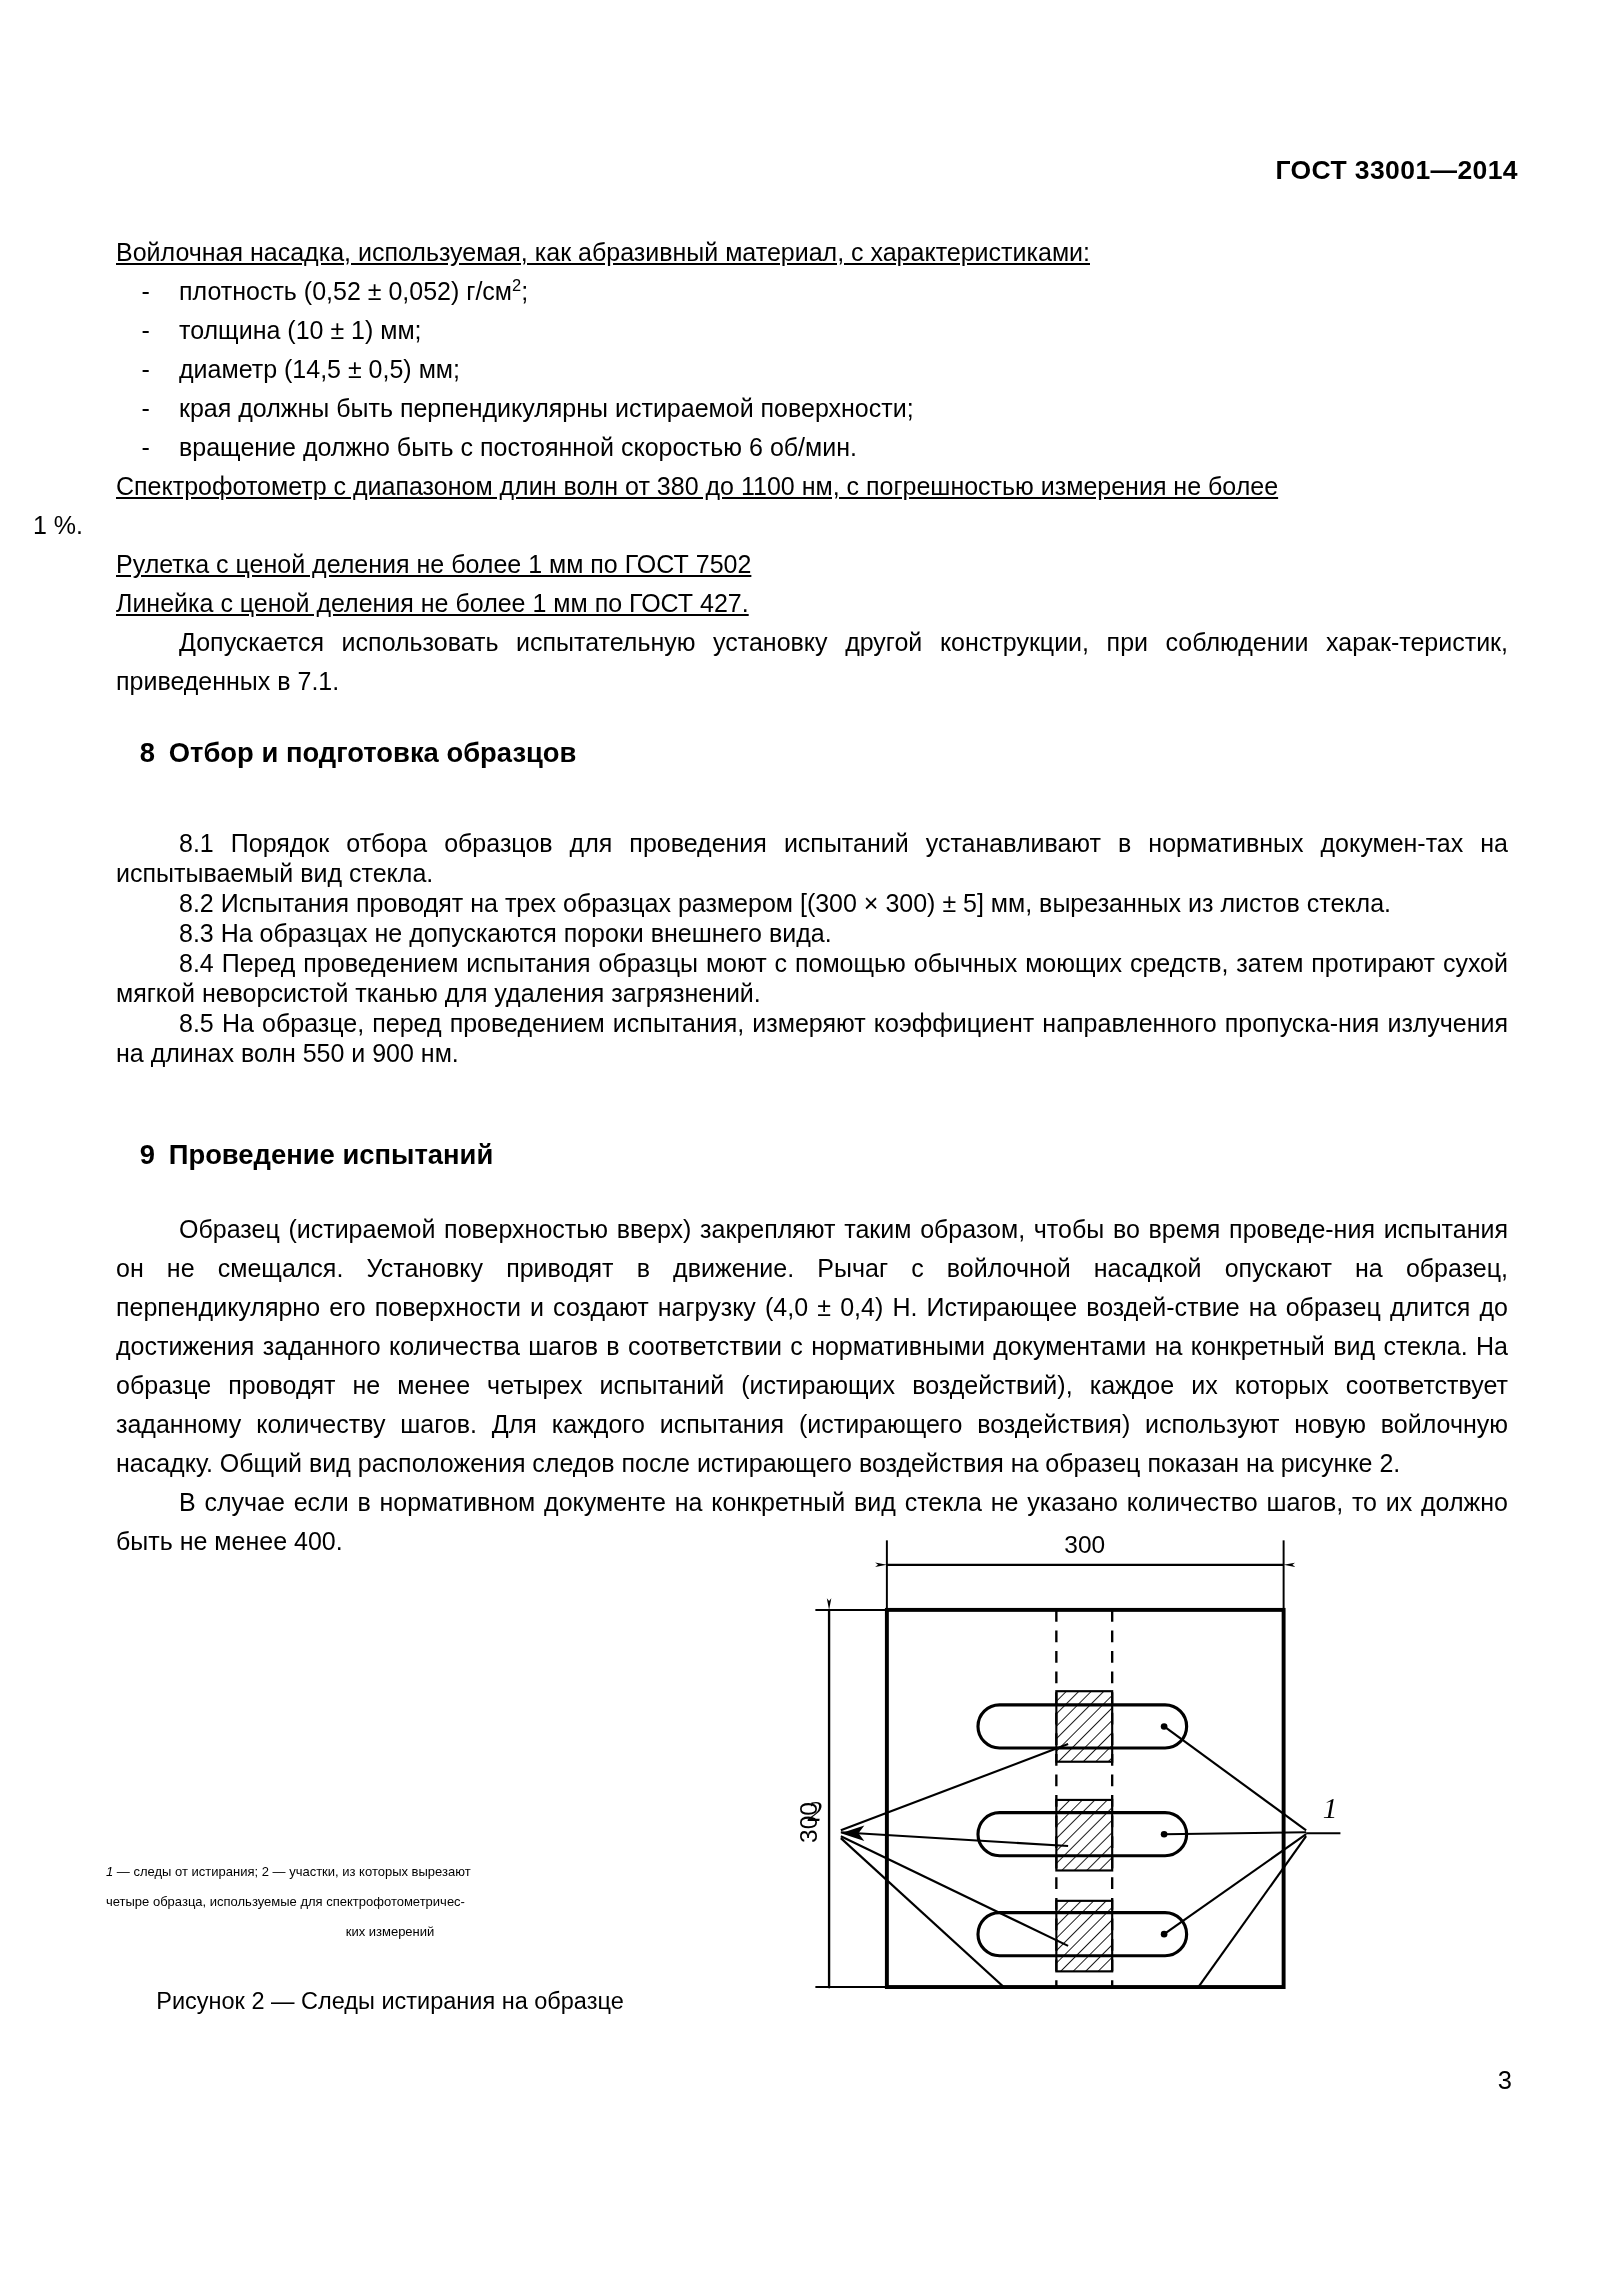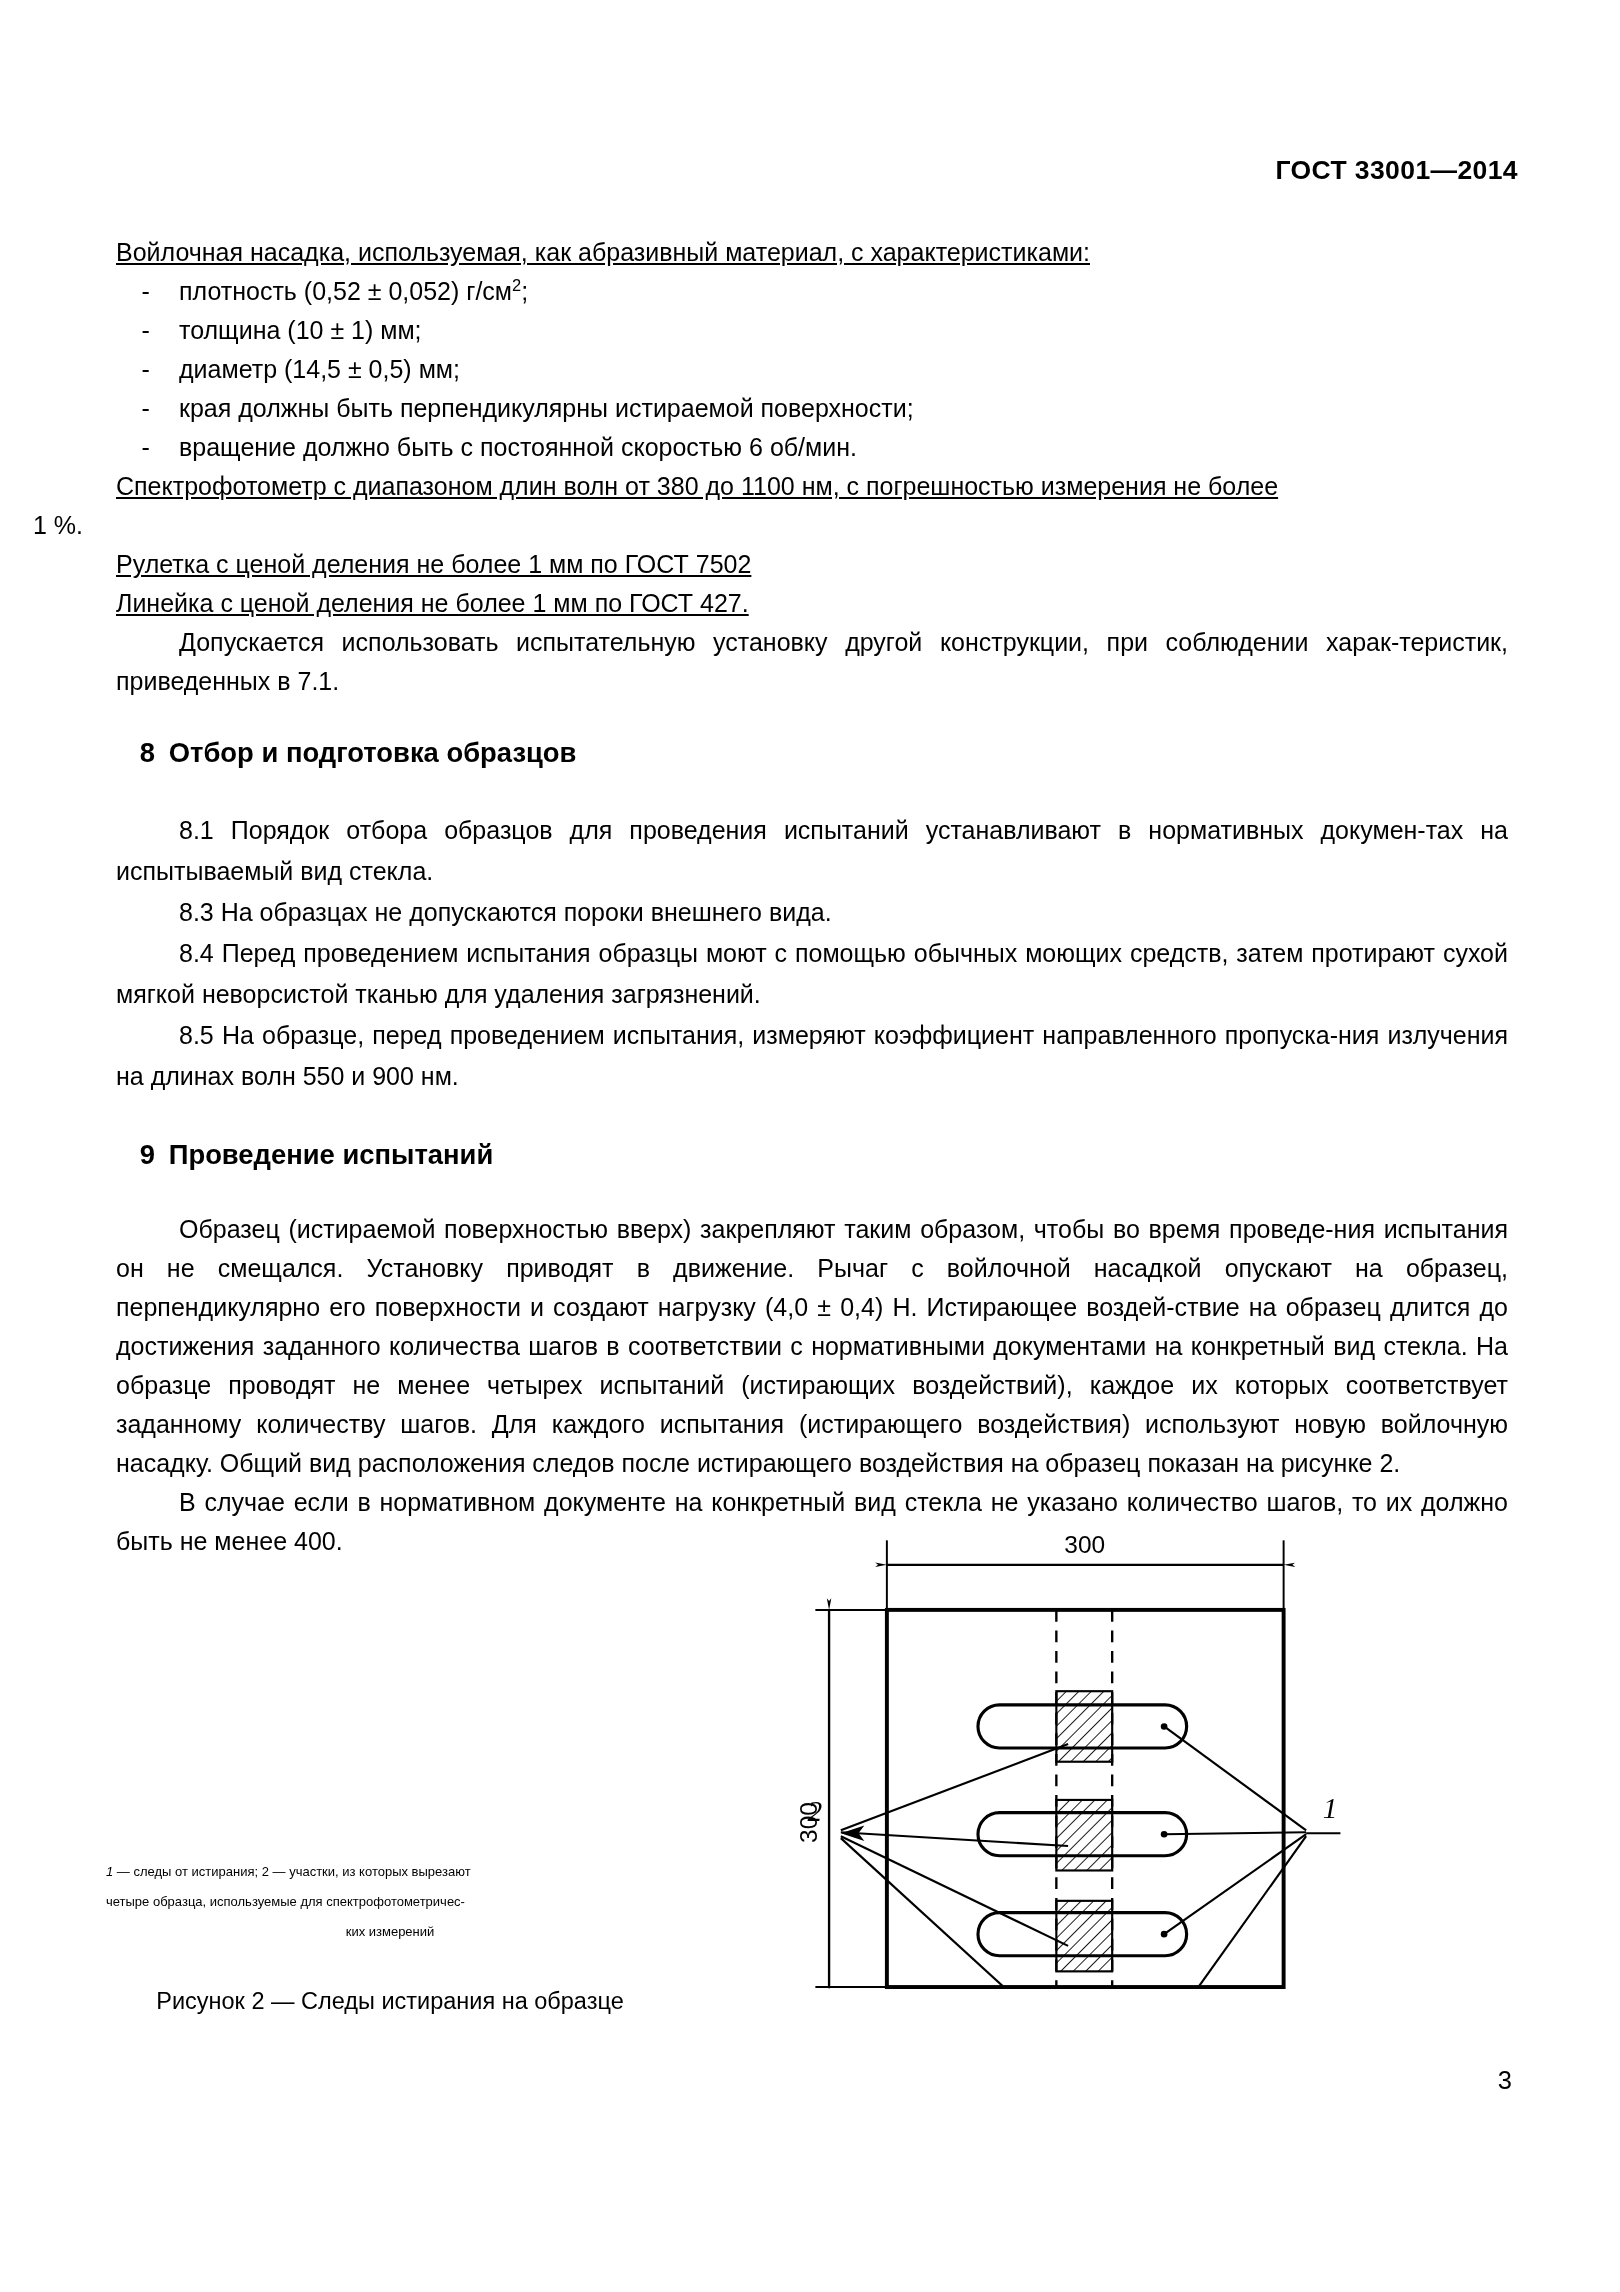--- a/index.html
+++ b/index.html
@@ -62,22 +62,22 @@
     margin: 16px;
     padding-left: 7.8px;
   }
   .section-heading .num { margin-right: 13.7px; }
 
   #h8 { position: absolute; top: 721px; left: 116px; }
   #h9 { position: absolute; top: 1123px; left: 116px; }
 
   #block7 { position: absolute; top: 233px; left: 116px; width: 1392px;
             font-size: 25px; line-height: 39px; }
-  #block8 { position: absolute; top: 810px; left: 116px; width: 1392px;
-            font-size: 25px; line-height: 41px; }
+  #block8 { position: absolute; top: 828px; left: 116px; width: 1392px;
+            font-size: 25px; line-height: 30px; }
   #block9 { position: absolute; top: 1210px; left: 116px; width: 1392px;
             font-size: 25px; line-height: 39px; }
 
   
   .hang-left { margin-left: -83px; }
 
   
   #figure {
     position: absolute;
     left: 774px;
@@ -155,20 +155,21 @@
     <p class="para noindent flush">Линейка с ценой деления не более 1 мм по ГОСТ 427.</p>
     <p class="para indent">Допускается использовать испытательную установку другой конструкции, при соблюдении харак-теристик, приведенных в 7.1.</p>
   </div>
 
   <div class="section-heading" id="h8">
     <span class="num">8</span><span>Отбор и подготовка образцов</span>
   </div>
 
   <div id="block8">
     <p class="para indent">8.1  Порядок отбора образцов для проведения испытаний устанавливают в нормативных докумен-тах на испытываемый вид стекла.</p>
+    <p class="para indent">8.2  Испытания проводят на трех образцах размером [(300 × 300) ± 5] мм, вырезанных из листов стекла.</p>
     <p class="para indent flush">8.3  На образцах не допускаются пороки внешнего вида.</p>
     <p class="para indent">8.4  Перед проведением испытания образцы моют с помощью обычных моющих средств, затем протирают сухой мягкой неворсистой тканью для удаления загрязнений.</p>
     <p class="para indent">8.5  На образце, перед проведением испытания, измеряют коэффициент направленного пропуска-ния излучения на длинах волн 550 и 900 нм.</p>
   </div>
 
   <div class="section-heading" id="h9">
     <span class="num">9</span><span>Проведение испытаний</span>
   </div>
 
   <div id="block9">

